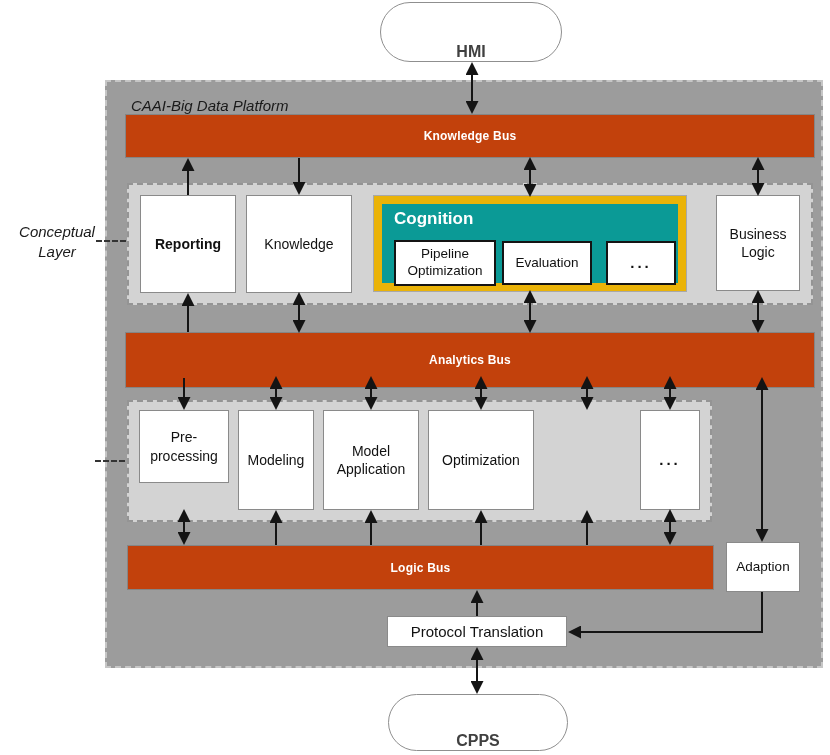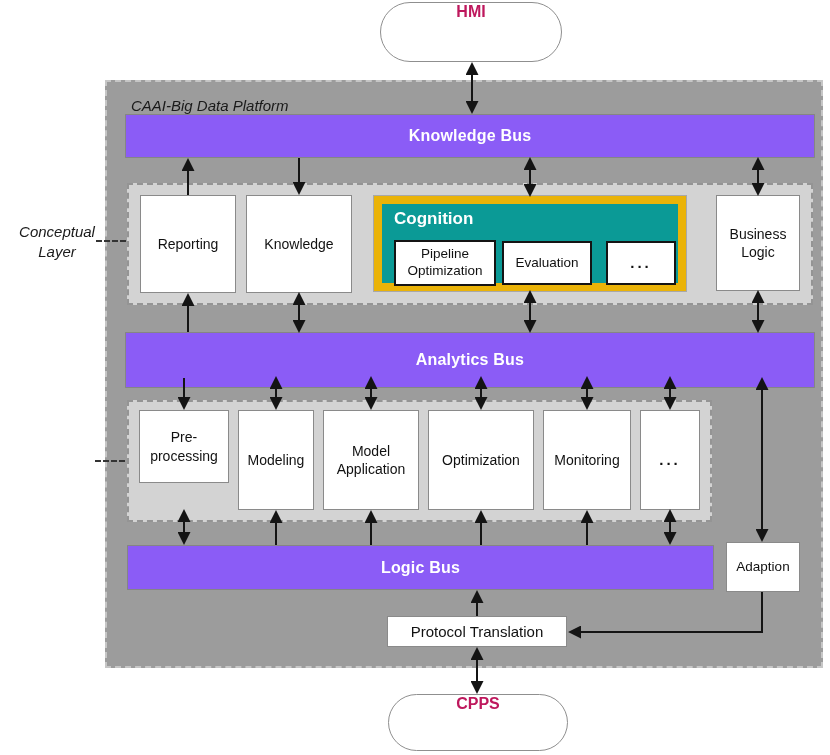--- a/index.html
+++ b/index.html
@@ -1,34 +1,34 @@
 <!DOCTYPE html>
 <html><head>
 <meta charset="utf-8">
 <style>
   * { margin: 0; padding: 0; box-sizing: border-box; }
   body { background: #fff; font-family: "Liberation Sans", "DejaVu Sans", sans-serif; }
   #canvas { position: relative; width: 830px; height: 755px; background: #fff; overflow: hidden; }
 
   .stadium {
     position: absolute; background: #fff; border: 1px solid #8f8f8f; border-radius: 30px;
-    display: flex; align-items: flex-start; justify-content: center;
-    font-weight: bold; font-size: 16px; color: #be185d;
+    display: flex; align-items: flex-end; justify-content: center;
+    font-weight: bold; font-size: 16px; color: #404040;
   }
   .platform {
     position: absolute; left: 105px; top: 80px; width: 718px; height: 588px;
     background: #9c9c9c; border: 2px dashed #c6c6c6;
   }
   .platform-title {
     position: absolute; left: 131px; top: 57px; font-style: italic; font-size: 15px; color: #1a1a1a; margin-top: 40px;
   }
   .bus {
-    position: absolute; background: #8b5cf6; border: 1px solid #858585;
+    position: absolute; background: #c2410c; border: 1px solid #858585;
     display: flex; align-items: center; justify-content: center;
-    color: #fff; font-weight: bold; font-size: 16px; letter-spacing: .2px;
+    color: #fff; font-weight: bold; font-size: 12px; letter-spacing: .2px;
   }
   .layer-container {
     position: absolute; background: #d3d3d3; border: 2px dashed #949494;
   }
   .box {
     position: absolute; background: #fff; border: 1px solid #8a8a8a;
     display: flex; align-items: center; justify-content: center; text-align: center;
     font-size: 14px; color: #111; line-height: 1.3; padding: 3px;
   }
   .side-label {
@@ -64,21 +64,21 @@
 
   <div class="platform"></div>
   <div class="platform-title">CAAI-Big Data Platform</div>
 
   <div class="bus" style="left:125px; top:114px; width:690px; height:44px;">
     <span>Knowledge Bus</span>
   </div>
 
   <div class="layer-container" style="left:127px; top:183px; width:686px; height:122px;"></div>
 
-  <div class="box" style="left:140px; top:195px; width:96px; height:98px;">
+  <div class="box" style="left:140px; top:195px; width:96px; height:98px;font-weight:bold;">
     <span>Reporting</span>
   </div>
   <div class="box" style="left:246px; top:195px; width:106px; height:98px;">
     <span>Knowledge</span>
   </div>
 
   <div class="cognition">
     <div class="cognition-title">Cognition</div>
     <div class="cog-box" style="left:12px; top:36px; width:102px; height:46px;">
       <span>Pipeline Optimization</span>
@@ -105,23 +105,20 @@
     <span>Pre-processing</span>
   </div>
   <div class="box" style="left:238px; top:410px; width:76px; height:100px;">
     <span>Modeling</span>
   </div>
   <div class="box" style="left:323px; top:410px; width:96px; height:100px;">
     <span>Model Application</span>
   </div>
   <div class="box" style="left:428px; top:410px; width:106px; height:100px;">
     <span>Optimization</span>
-  </div>
-  <div class="box" style="left:543px; top:410px; width:88px; height:100px;">
-    <span>Monitoring</span>
   </div>
   <div class="box dots" style="left:640px; top:410px; width:60px; height:100px;">
     <span>...</span>
   </div>
 
   <div class="bus" style="left:127px; top:545px; width:587px; height:45px;">
     <span>Logic Bus</span>
   </div>
 
   <div class="box" style="left:726px; top:542px; width:74px; height:50px; font-size:13.5px;">

